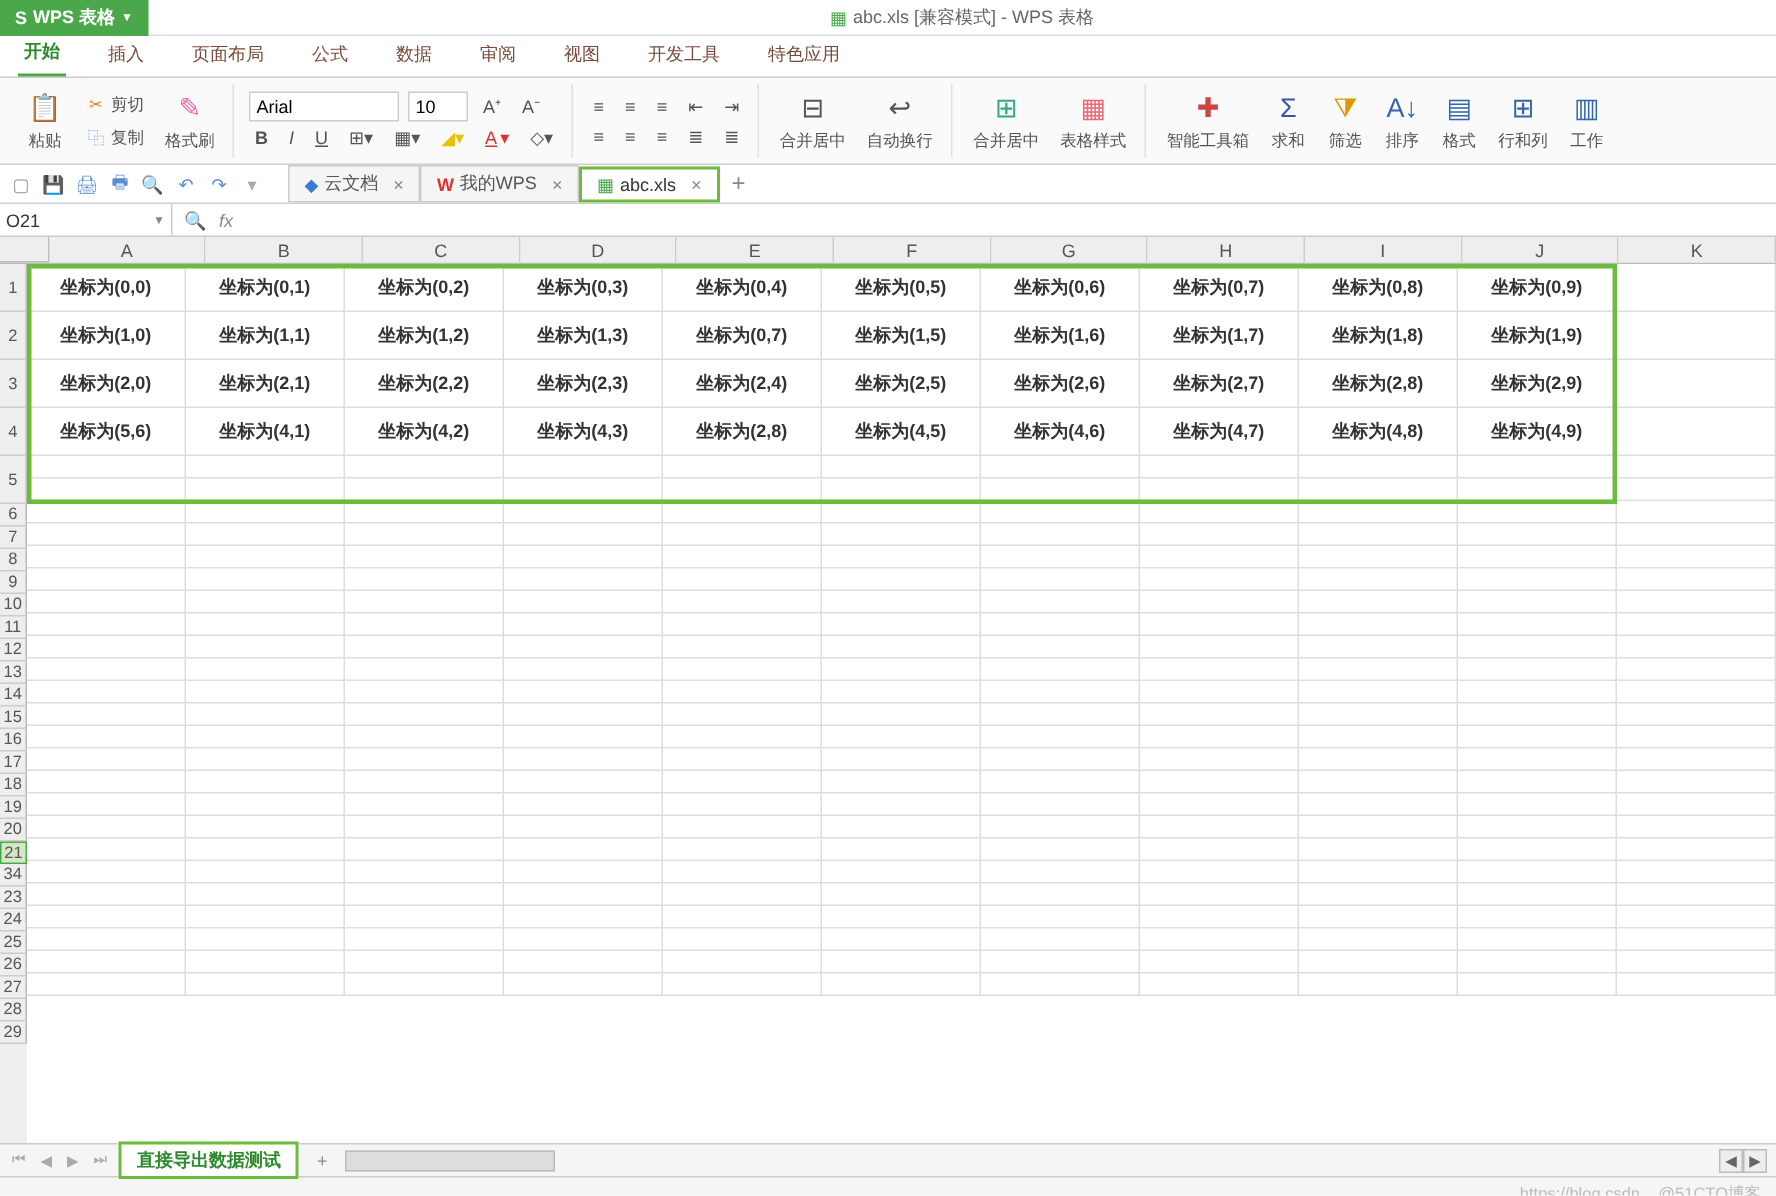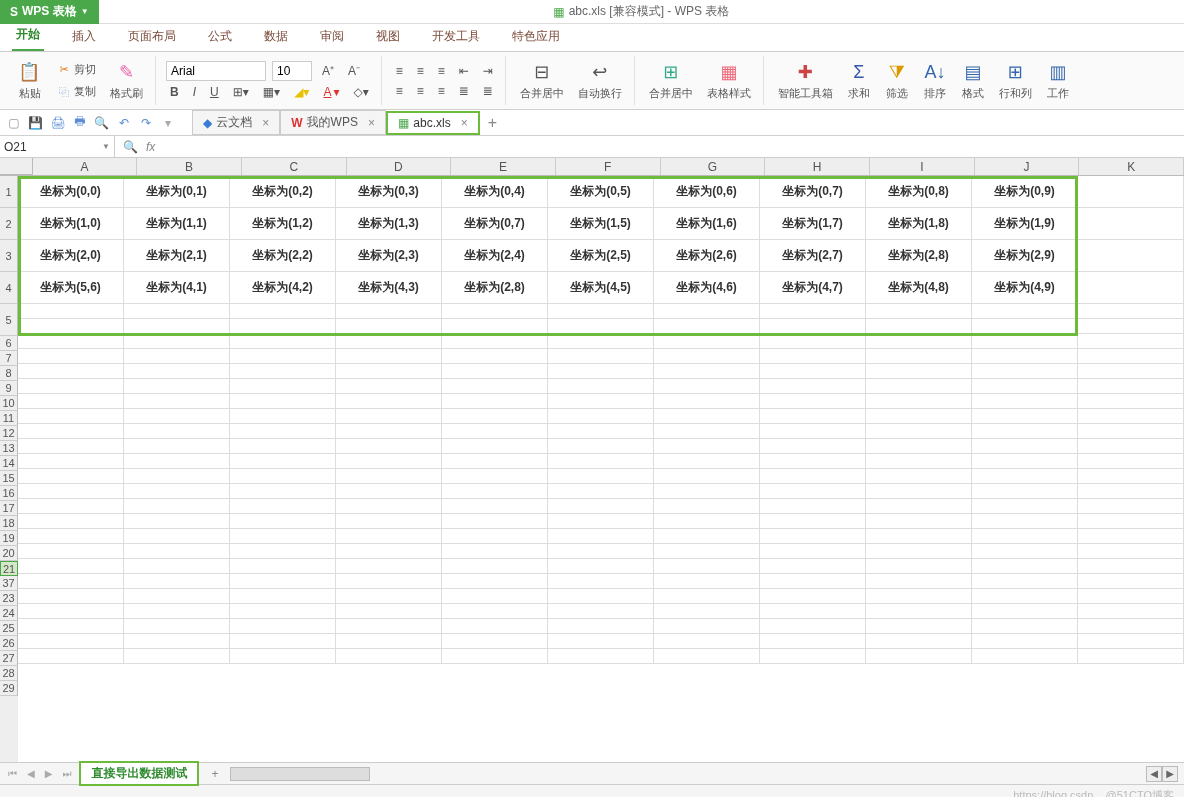--- a/index.html
+++ b/index.html
@@ -292,21 +292,21 @@
         <div class="row-h" style="height: 15px; line-height: 15px;">12</div>
         <div class="row-h" style="height: 15px; line-height: 15px;">13</div>
         <div class="row-h" style="height: 15px; line-height: 15px;">14</div>
         <div class="row-h" style="height: 15px; line-height: 15px;">15</div>
         <div class="row-h" style="height: 15px; line-height: 15px;">16</div>
         <div class="row-h" style="height: 15px; line-height: 15px;">17</div>
         <div class="row-h" style="height: 15px; line-height: 15px;">18</div>
         <div class="row-h" style="height: 15px; line-height: 15px;">19</div>
         <div class="row-h" style="height: 15px; line-height: 15px;">20</div>
         <div class="row-h active" style="height: 15px; line-height: 15px;">21</div>
-        <div class="row-h" style="height: 15px; line-height: 15px;">37</div>
+        <div class="row-h" style="height: 15px; line-height: 15px;">34</div>
         <div class="row-h" style="height: 15px; line-height: 15px;">23</div>
         <div class="row-h" style="height: 15px; line-height: 15px;">24</div>
         <div class="row-h" style="height: 15px; line-height: 15px;">25</div>
         <div class="row-h" style="height: 15px; line-height: 15px;">26</div>
         <div class="row-h" style="height: 15px; line-height: 15px;">27</div>
         <div class="row-h" style="height: 15px; line-height: 15px;">28</div>
         <div class="row-h" style="height: 15px; line-height: 15px;">29</div>
       </div>
     <div class="cells" id="cells">
       <div class="data-highlight" id="data-highlight" style="width: 1060px; height: 160px;"></div>

